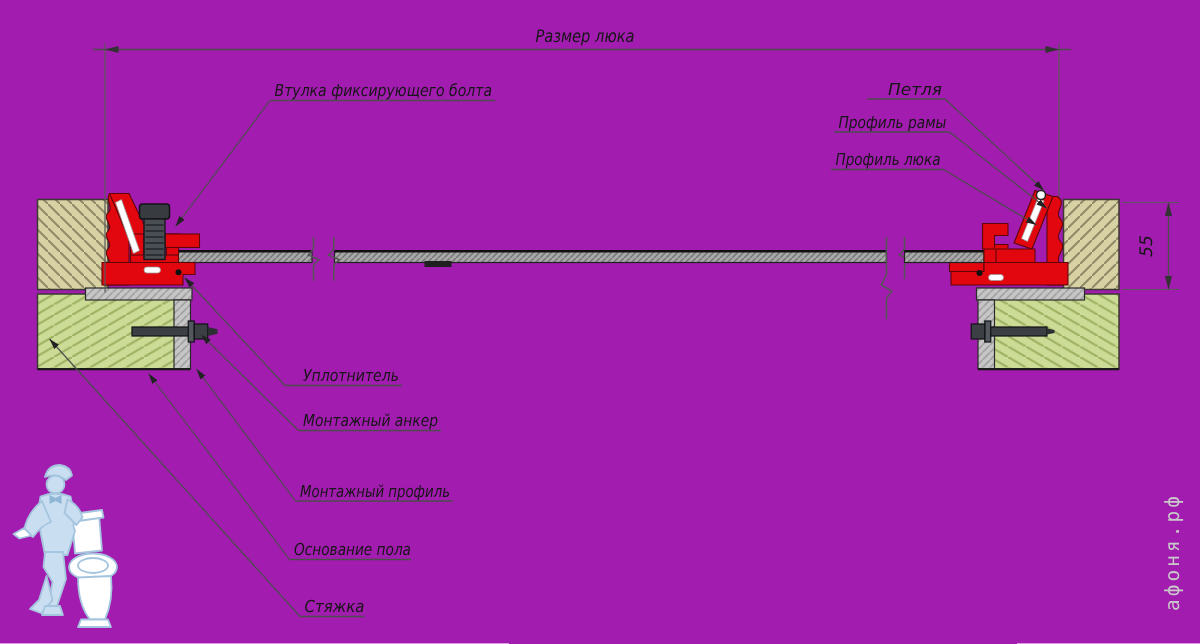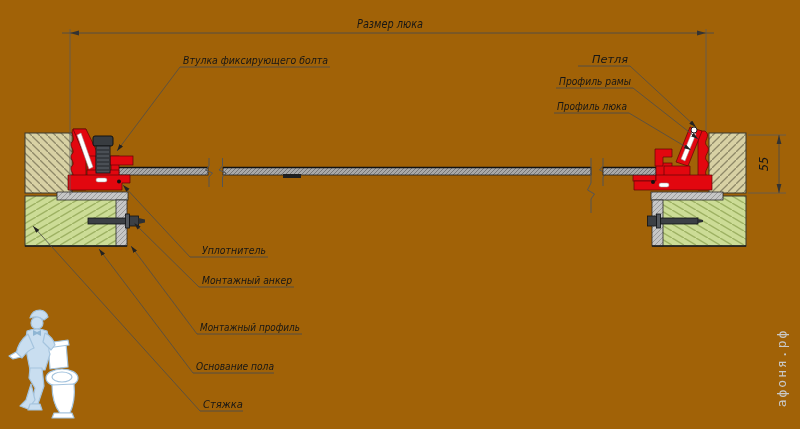--- a/index.html
+++ b/index.html
@@ -1,16 +1,16 @@
 <!DOCTYPE html>
 <html style="--profile-red: #e2070f; --tile-tan: #d8d1a4; --screed-green: #ccdc96; --steel-gray: #c6c6c6; --panel-gray: #a9a9a9; --bolt-dark: #4a4f55; --line: #4d4d4d; --watermark-gray: #c9c9c9; --mascot-blue: #a5c4de;"><head>
 <meta charset="utf-8">
 <style>
   html,body{margin:0;padding:0;background:#fff;}
-  .stage{position:relative;width:800px;height:429px;background:#a16207;overflow:hidden;
+  .stage{position:relative;width:800px;height:429px;background:#a21caf;overflow:hidden;
          font-family:"DejaVu Sans", sans-serif;}
   svg text{font-family:"DejaVu Sans", sans-serif;}
   .callout{font-style:italic;font-size:11px;fill:#161616;}
   .dimtext{font-style:italic;font-size:11.5px;fill:#161616;}
   .thin{stroke:#4d4d4d;stroke-width:0.9;fill:none;}
   .ext{stroke:#5a5a5a;stroke-width:0.8;fill:none;}
   .leader{stroke:#4d4d4d;stroke-width:0.8;fill:none;}
   .underline{stroke:#4d4d4d;stroke-width:0.9;}
   .redpart{fill:var(--profile-red);stroke:#5c0606;stroke-width:0.7;}
   .whiteslot{fill:#ffffff;stroke:#999;stroke-width:0.5;}

